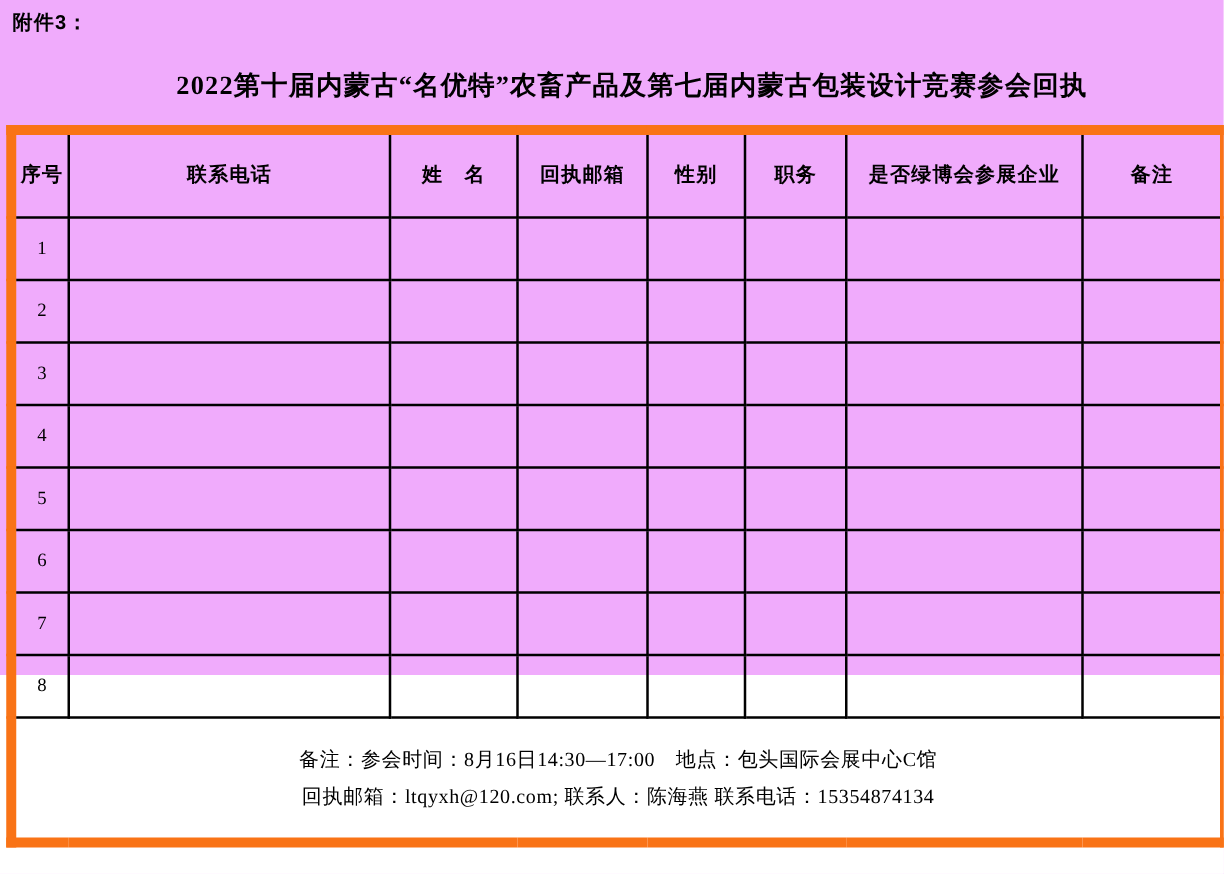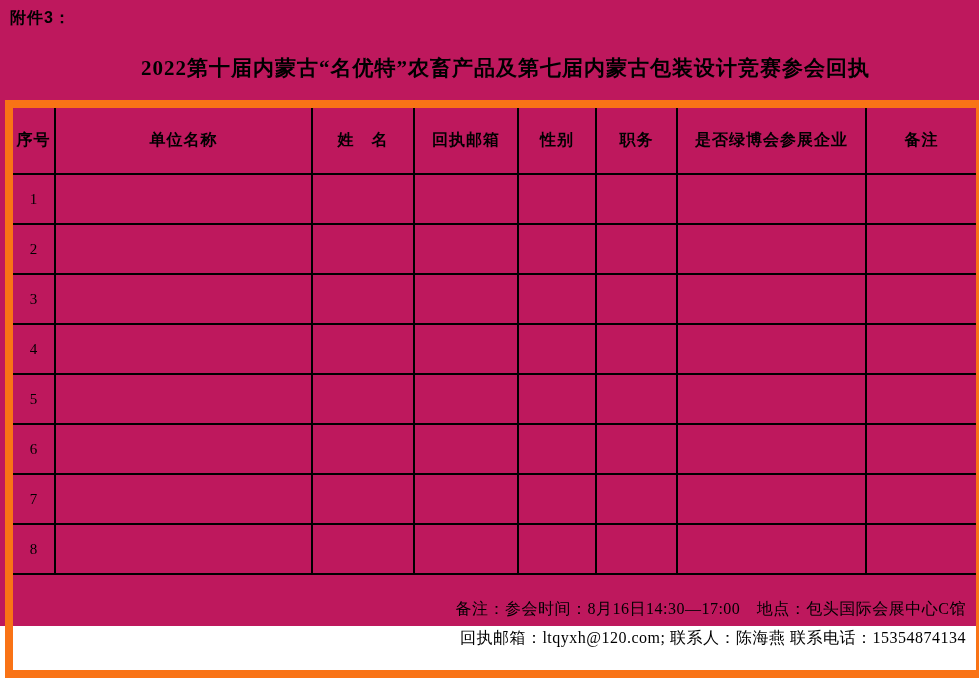--- a/index.html
+++ b/index.html
@@ -5,22 +5,22 @@
   * { margin: 0; padding: 0; box-sizing: border-box; }
   html, body {
     width: 979px; height: 699px;
     background: #ffffff;
     font-family: "Liberation Serif", "DejaVu Serif", serif;
     color: #000000;
     overflow: hidden;
   }
   .page {
     position: relative;
-    width: 979px; height: 626px;
-    background: #be185d;
+    width: 979px; height: 540px;
+    background: #f0abfc;
   }
   .attachment-label {
     position: absolute;
     left: 10px; top: 8px;
     font-size: 16px;
     font-weight: bold;
     font-family: "Liberation Sans", "DejaVu Sans", sans-serif;
     letter-spacing: 1px;
   }
   .doc-title {
@@ -52,21 +52,21 @@
     font-size: 16px;
     font-weight: bold;
     letter-spacing: 1px;
   }
   table.reply-table td.row-cell {
     height: 50px;
     font-size: 15px;
   }
   table.reply-table td.notes-cell {
     height: 100px;
-    text-align: right;
+    text-align: center;
     vertical-align: middle;
     padding: 6px 10px;
     font-size: 16px;
   }
   .notes-line {
     white-space: pre-wrap;
     line-height: 29px;
     letter-spacing: 0.5px;
   }
 </style>
@@ -86,21 +86,21 @@
         <col style="width:102px">
         <col style="width:104px">
       <col style="width:78px">
         <col style="width:81px">
         <col style="width:189px">
         <col style="width:114px">
     </colgroup>
     <tbody>
       <tr>
         <th>序号</th>
-        <th>单位名称</th>
+        <th>联系电话</th>
         <th>姓　名</th>
         <th>回执邮箱</th>
         <th>性别</th>
         <th>职务</th>
         <th>是否绿博会参展企业</th>
         <th>备注</th>
       </tr>
 
       <tr>
         <td class="row-cell">1</td>

